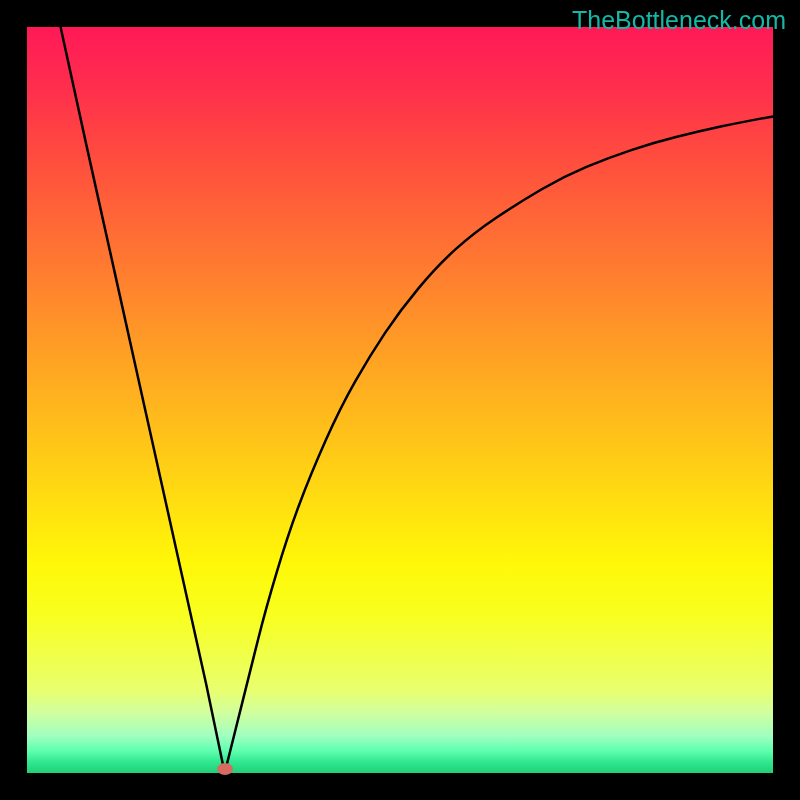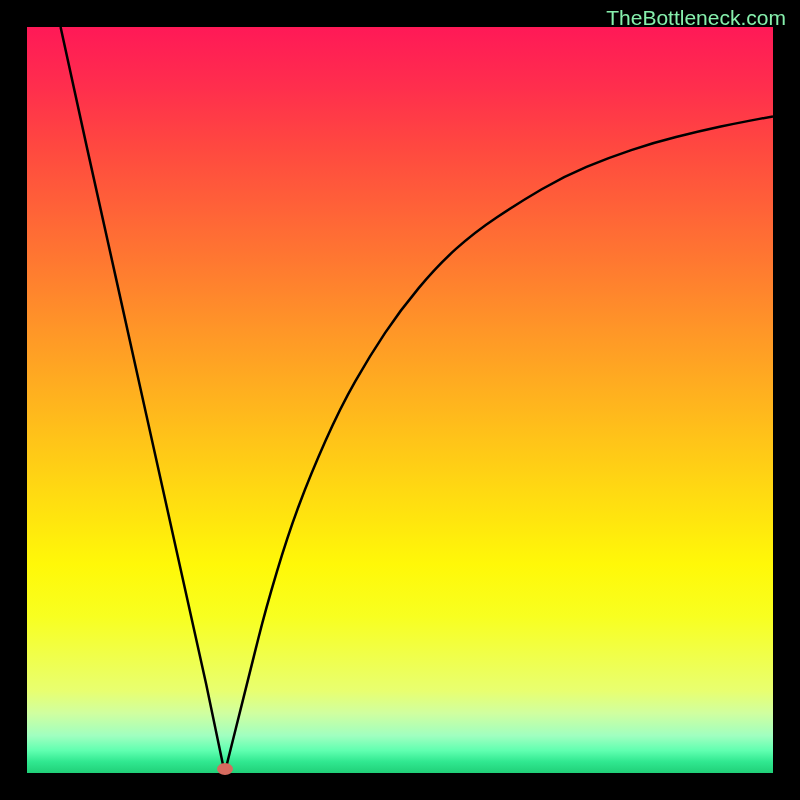--- a/index.html
+++ b/index.html
@@ -38,22 +38,22 @@
         #a0ffc0 95%,
         #60ffb0 97%,
         #30e890 98.5%,
         #20d078 100%
       );
     }
     .watermark {
       position: absolute;
       top: 6px;
       right: 14px;
-      color: #86efac;
-      font-size: 21px;
+      color: #14b8a6;
+      font-size: 25px;
       font-weight: 500;
       z-index: 10;
     }
     .curve-svg {
       position: absolute;
       top: 0;
       left: 0;
       width: 100%;
       height: 100%;
     }

